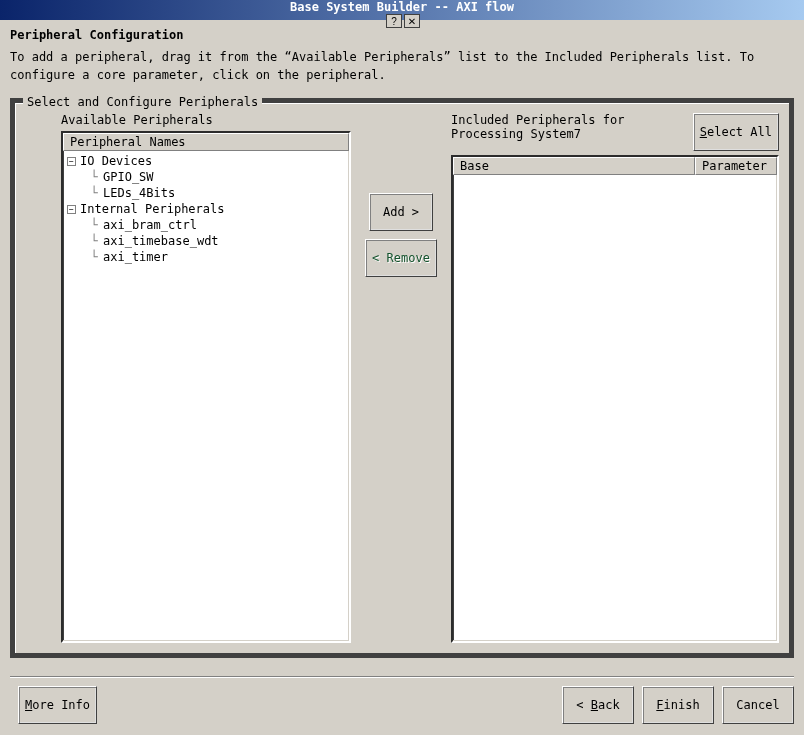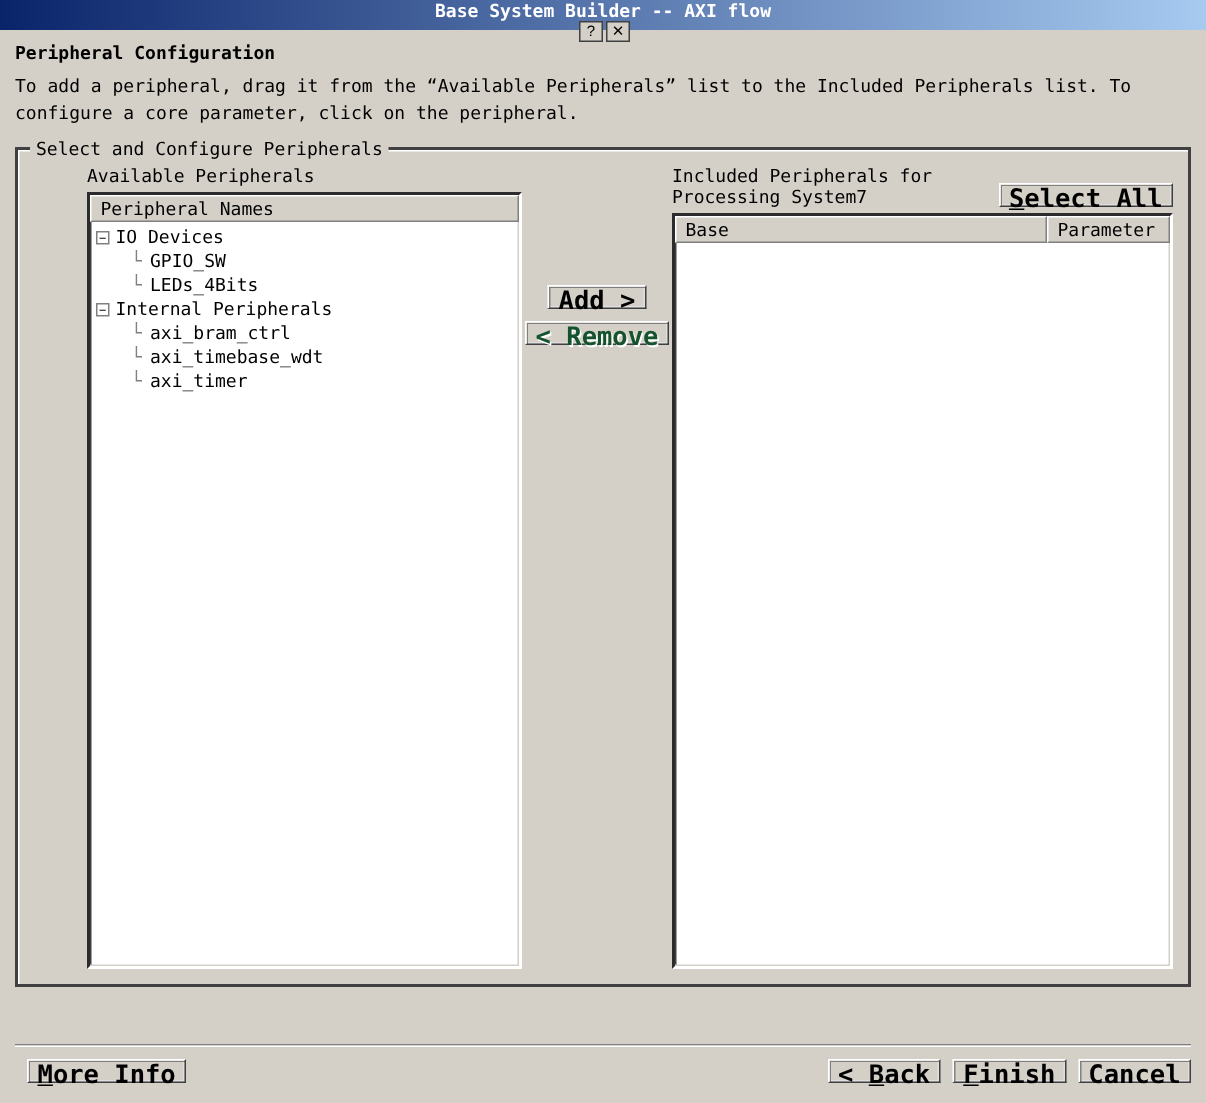--- a/index.html
+++ b/index.html
@@ -44,45 +44,45 @@
   font-weight: bold;
   font-family: "SimSun", monospace;
   margin-bottom: 6px;
 }
 .header-desc {
   font-family: "SimSun", monospace;
   line-height: 1.5;
   margin-bottom: 14px;
 }
 .fieldset {
-  border: 2px solid #404040;
+  border: 5px solid #404040;
   border-radius: 0;
   padding: 10px 10px 10px 10px;
   position: relative;
-  margin-bottom: 26px;
+  margin-bottom: 6px;
   height: 560px;
   box-shadow: inset 1px 1px 0 #fff;
 }
 .fieldset .legend {
   position: absolute;
   top: -8px; left: 8px;
   background: #d4d0c8;
   padding: 0 4px;
   font-family: "SimSun", monospace;
 }
 .panels {
   display: flex;
   height: 100%;
   padding-left: 36px;
 }
 .left-panel { width: 290px; display: flex; flex-direction: column; }
 .mid-panel { width: 100px; display: flex; flex-direction: column; align-items: center; justify-content: flex-start; padding-top: 80px; gap: 8px; }
 .right-panel { flex: 1; display: flex; flex-direction: column; }
 .panel-label { font-family: "SimSun", monospace; margin-bottom: 4px; }
-.right-header { display: flex; align-items: flex-end; margin-bottom: 4px; }
+.right-header { display: flex; align-items: flex-start; margin-bottom: 4px; }
 .right-header .panel-label { flex: 1; margin-bottom: 0; }
 .listbox {
   flex: 1;
   background: #fff;
   border: 2px inset #fff;
   border-top-color: #808080;
   border-left-color: #808080;
   border-right-color: #fff;
   border-bottom-color: #fff;
   box-shadow: inset -1px -1px 0 #d4d0c8, inset 1px 1px 0 #404040;
@@ -115,33 +115,32 @@
   width: 9px; height: 9px;
   border: 1px solid #808080;
   display: inline-flex; align-items: center; justify-content: center;
   font-size: 8px; line-height: 7px;
   margin-right: 4px;
   background: #fff;
   color: #000;
 }
 .btn {
   min-width: 72px;
-  height: 16px;
+  height: 38px;
   background: #d4d0c8;
   border: 1px solid;
   border-top-color: #fff;
   border-left-color: #fff;
   border-right-color: #404040;
   border-bottom-color: #404040;
   box-shadow: 1px 1px 0 #808080 inset, -1px -1px 0 #dfdfdf inset;
   font-family: "SimSun", monospace;
-  font-size: 17px;
+  font-size: 12px;
   cursor: pointer;
   padding: 0 6px;
-  font-weight: bold;
 }
 .btn.small { min-width: 64px; }
 .btn.disabled { color: #14532d; text-shadow: 1px 1px 0 #fff; }
 .bottom-bar {
   display: flex;
   padding: 4px 10px 8px 10px;
   align-items: center;
 }
 .bottom-bar .spacer { flex: 1; }
 .bottom-bar .btn { margin-left: 8px; min-width: 72px; }

